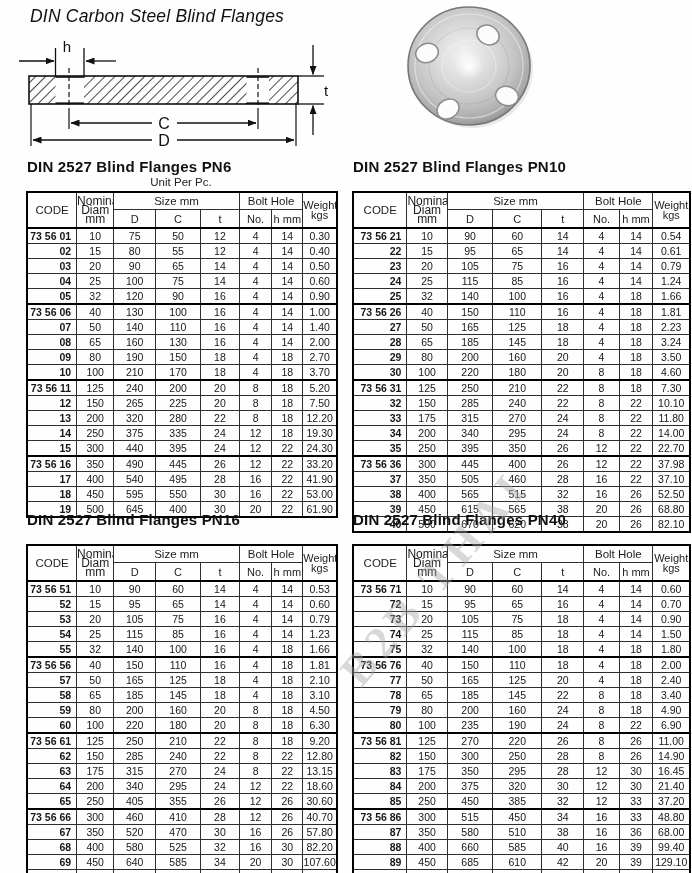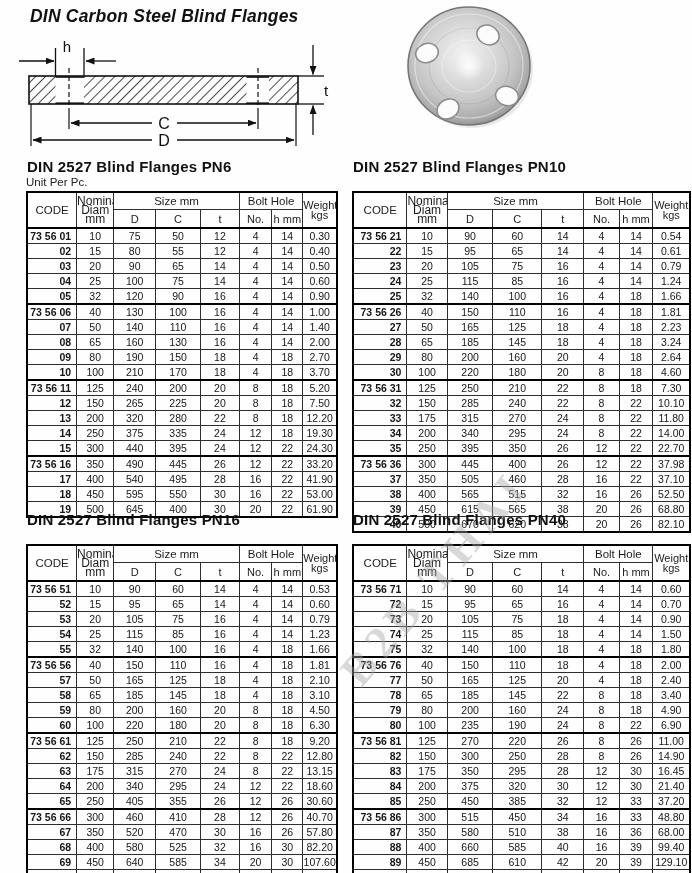--- a/index.html
+++ b/index.html
@@ -9,21 +9,21 @@
     font-family:"Liberation Sans",sans-serif;
     color:#141414;
     position:relative;
     overflow:hidden;
   }
   .page{position:absolute;inset:0;background:#fefefe;}
 
   
   .main-title{
     position:absolute;left:30px;top:6px;margin:0;
-    font-size:17.5px;font-weight:bold;font-style:italic;
+    font-size:17.5px;font-weight:normal;font-style:italic;
     letter-spacing:.2px;color:#111;
   }
 
   
   .diagram{position:absolute;left:16px;top:36px;}
   .photo{position:absolute;left:390px;top:3px;}
 
   
   .watermark{
     position:absolute;left:298px;top:542px;width:290px;
@@ -38,21 +38,21 @@
   .section{position:absolute;}
   #sec-pn6 {left:26px;top:158px;width:312px;}
   #sec-pn10{left:352px;top:158px;width:339px;}
   #sec-pn16{left:26px;top:511px;width:312px;}
   #sec-pn40{left:352px;top:511px;width:339px;}
 
   .tbl-title{
     margin:0 0 1px 1px;font-size:15px;font-weight:bold;
     letter-spacing:.2px;color:#111;
   }
-  .unit-note{height:15px;font-size:11.5px;text-align:left;padding-right:2px;color:#222;}
+  .unit-note{height:15px;font-size:11.5px;text-align:center;padding-right:2px;color:#222;}
   .spacer{height:15px;}
 
   table.flange{
     border-collapse:collapse;table-layout:fixed;width:100%;
     border:2px solid #000;
   }
   table.flange th,table.flange td{
     border:1px solid #2e2e2e;
     text-align:center;padding:0;overflow:hidden;white-space:nowrap;
   }
@@ -502,21 +502,21 @@
             <td>3.24</td>
           </tr>
           <tr>
             <td class="code">29</td>
             <td>80</td>
             <td>200</td>
             <td>160</td>
             <td>20</td>
             <td>4</td>
             <td>18</td>
-            <td>2.64</td>
+            <td>3.50</td>
           </tr>
           <tr>
             <td class="code">30</td>
             <td>100</td>
             <td>220</td>
             <td>180</td>
             <td>20</td>
             <td>8</td>
             <td>18</td>
             <td>4.60</td>

